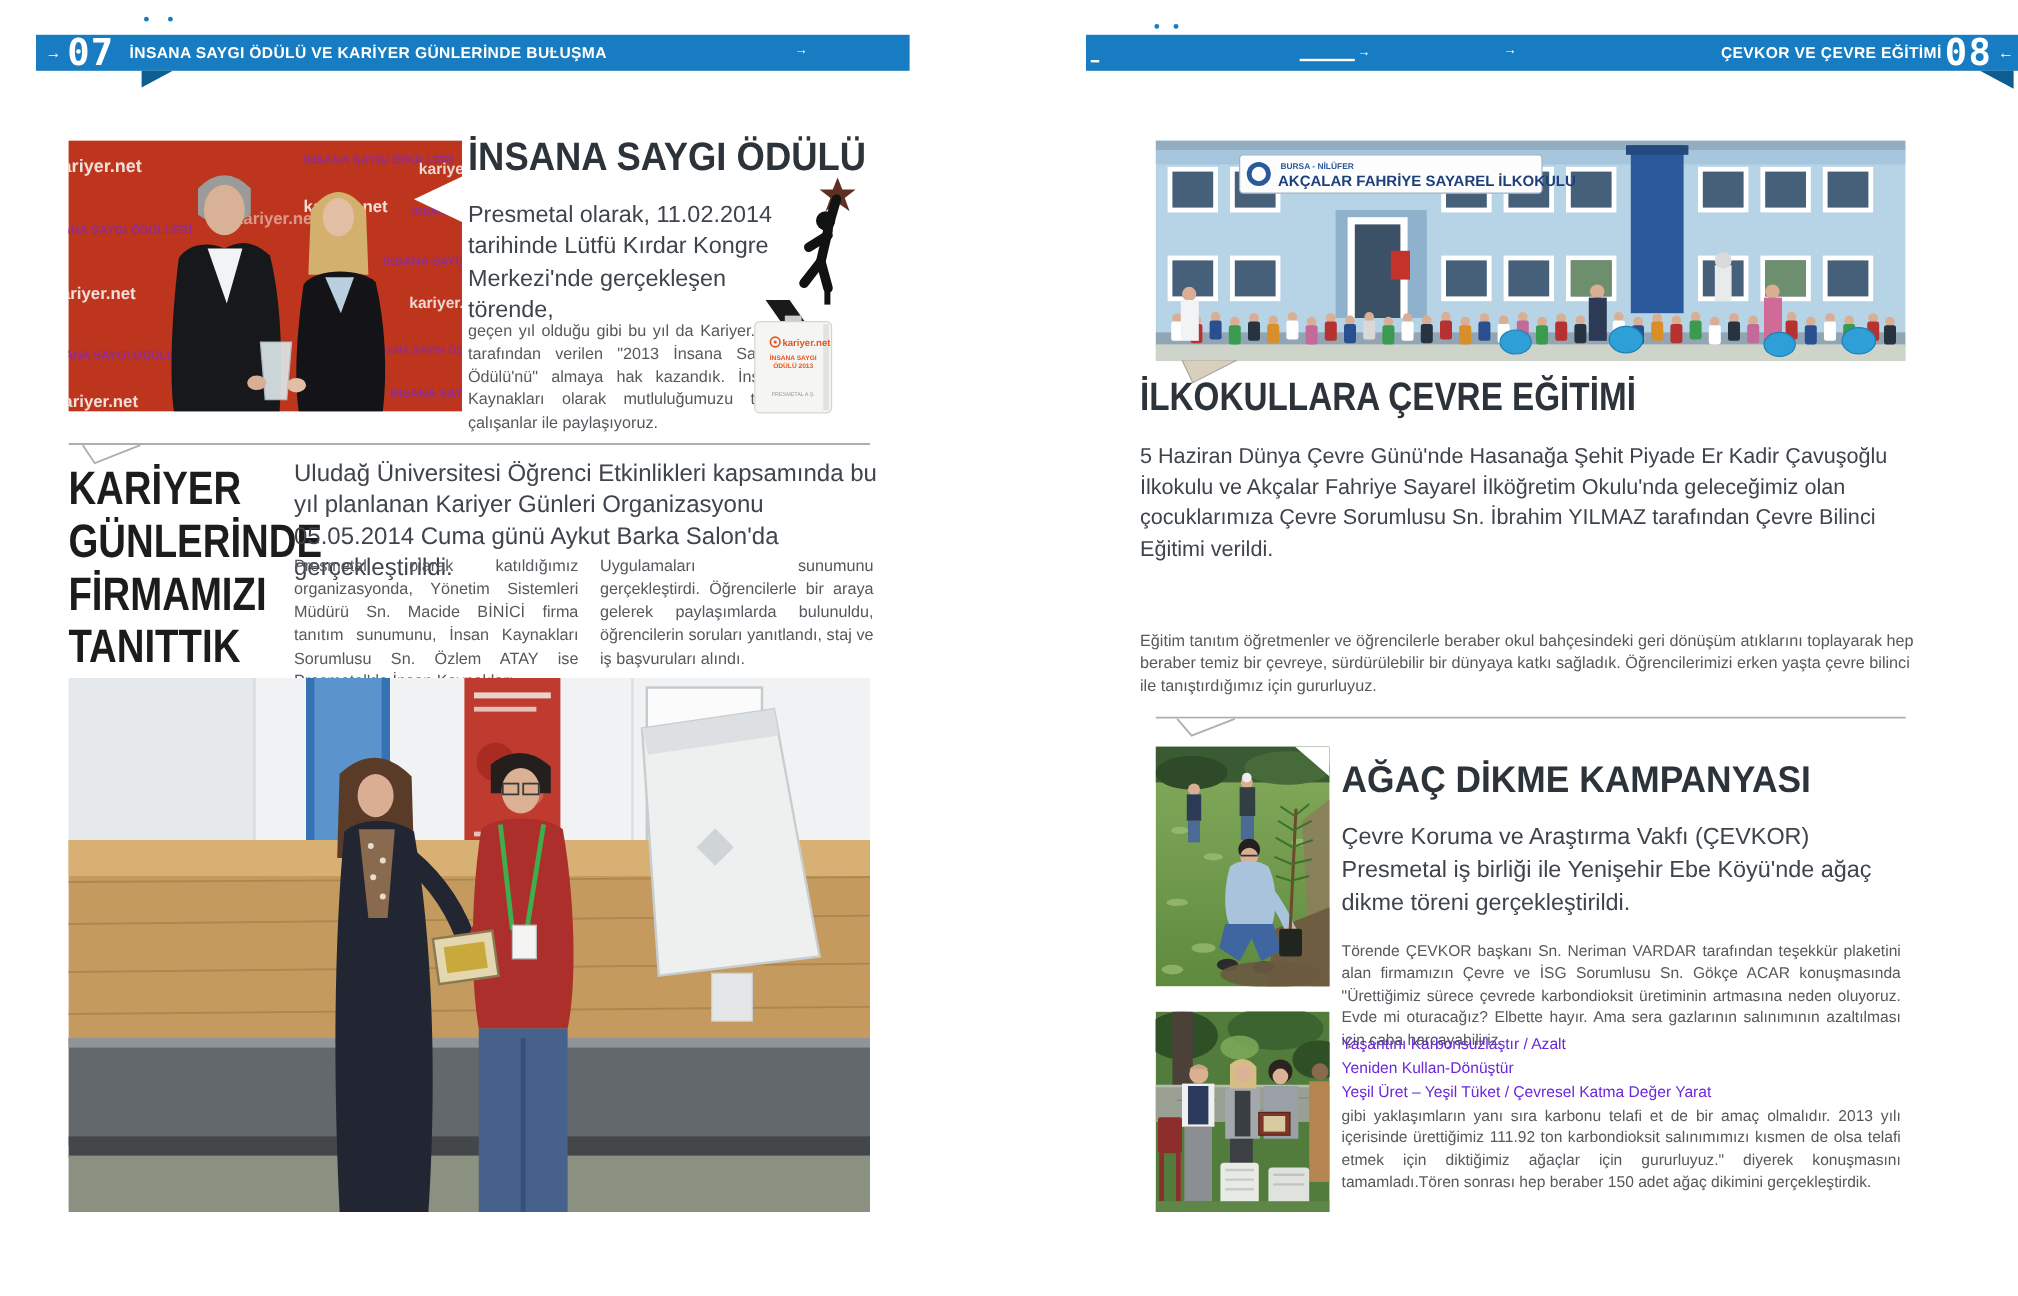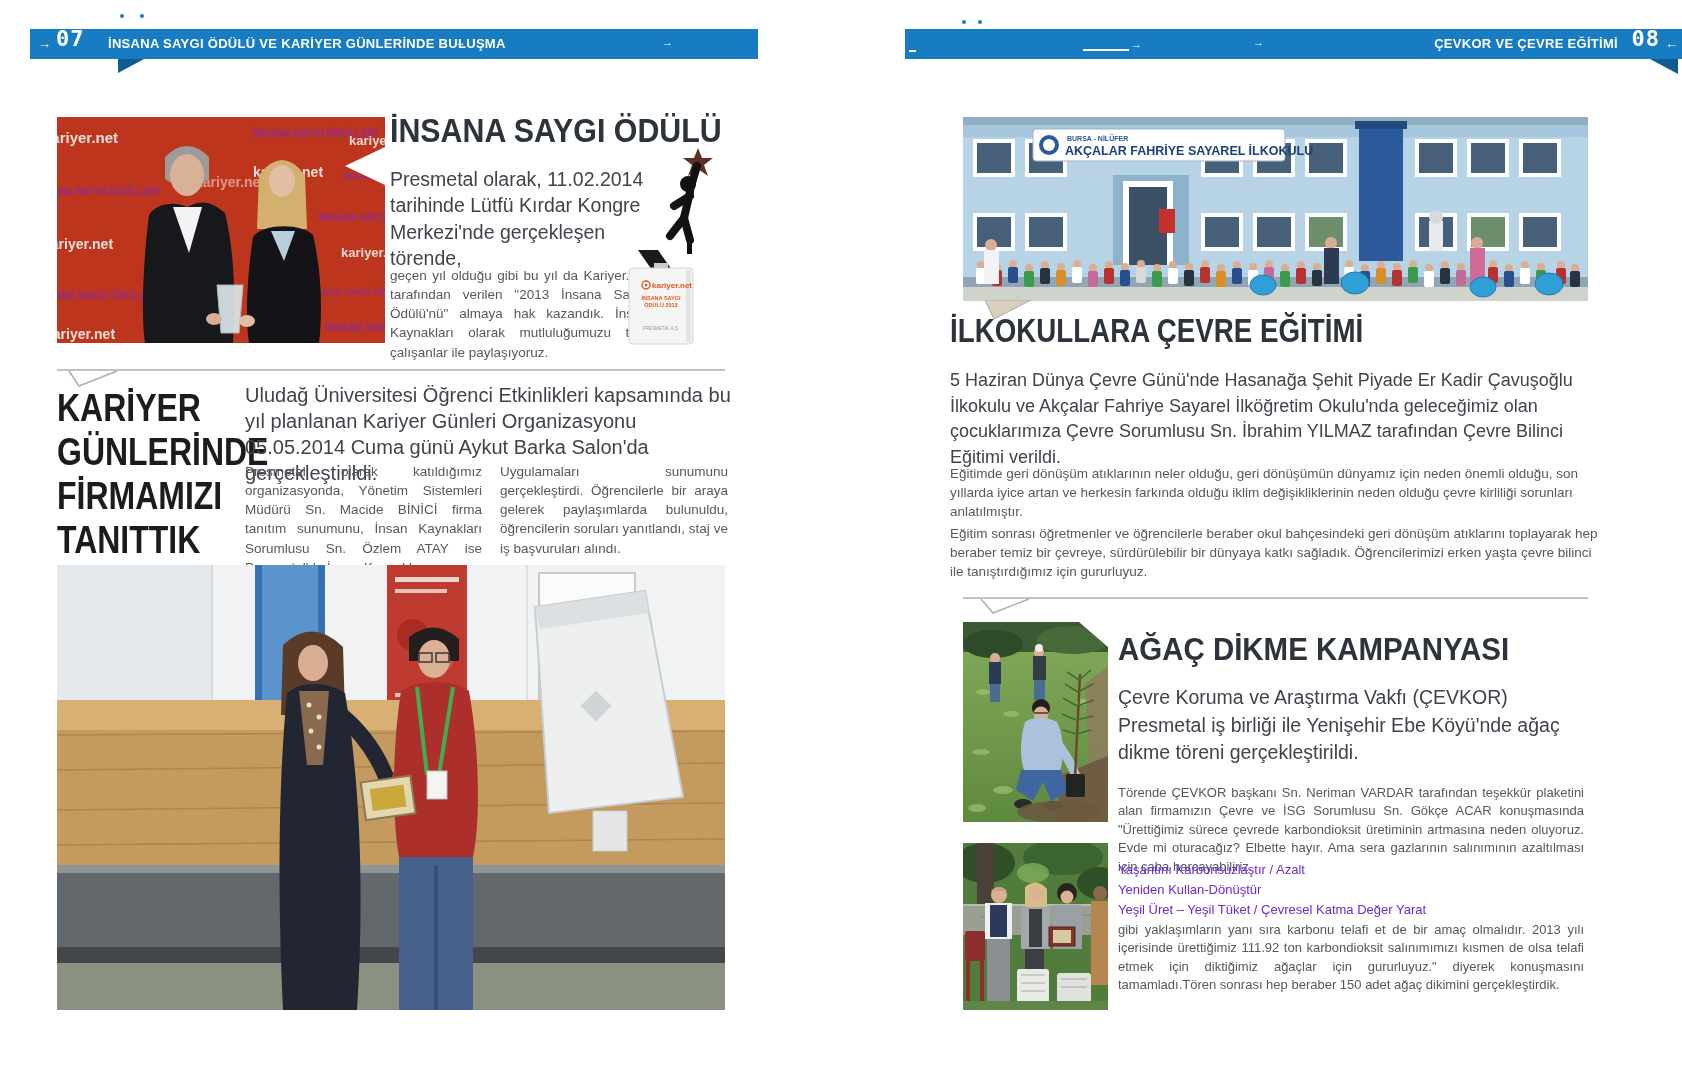--- a/index.html
+++ b/index.html
@@ -4,21 +4,21 @@
 <style>
   html,body{margin:0;padding:0;background:#ffffff;}
   #canvas{position:relative;width:1682px;height:1080px;background:#ffffff;overflow:hidden;
           font-family:"Liberation Sans", sans-serif;}
   .abs{position:absolute;}
   
   .hdr{position:absolute;top:29px;height:30px;background:#177cc1;}
   .hdr-inner{position:relative;width:100%;height:100%;}
   .hdr-title{position:absolute;top:7px;color:#ffffff;font-size:13px;font-weight:bold;
              letter-spacing:.3px;white-space:nowrap;text-align:right;}
-  .stencil{position:absolute;top:-3px;color:#ffffff;font-size:22px;font-weight:700;
+  .stencil{position:absolute;top:-3px;color:#ffffff;font-size:31px;font-weight:700;
            font-family:"DejaVu Sans Mono", monospace;letter-spacing:1px;}
   .hdr-arrow{position:absolute;color:#ffffff;font-size:13px;top:7px;}
   .dot{position:absolute;width:4px;height:4px;border-radius:50%;background:#177cc1;}
   .fold{position:absolute;width:0;height:0;border-style:solid;}
   .dash{position:absolute;background:#ffffff;}
   
   .display{font-weight:600;color:#2c333b;white-space:nowrap;transform-origin:left top;}
   .big-head{font-weight:700;color:#1c1c1a;transform-origin:left top;}
   .intro{color:#3e444b;}
   .small-txt{color:#55585c;font-size:13.5px;line-height:1.42;text-align:justify;}
@@ -354,22 +354,21 @@
   </svg>
 
   <svg class="photo" style="left:985px;top:300px;" width="52" height="22" viewBox="0 0 52 22">
     <polygon points="0,0 46,0 9,19" fill="#d8cfbc" stroke="#a8a8a8" stroke-width="1"></polygon>
   </svg>
 
   <div class="abs display" style="left:950px;top:312px;font-size:33px;transform:scaleX(0.84);">İLKOKULLARA ÇEVRE EĞİTİMİ</div>
 
   <div class="abs intro" style="left:950px;top:368px;width:648px;font-size:18px;line-height:1.42;">5 Haziran Dünya Çevre Günü'nde Hasanağa Şehit Piyade Er Kadir Çavuşoğlu  İlkokulu ve Akçalar Fahriye Sayarel İlköğretim Okulu'nda geleceğimiz olan çocuklarımıza Çevre Sorumlusu Sn. İbrahim YILMAZ tarafından Çevre Bilinci Eğitimi verildi.</div>
 
-  <div class="abs small-txt" style="left:950px;top:464px;width:648px;text-align:left;">Eğitimde  geri dönüşüm atıklarının neler olduğu, geri dönüşümün dünyamız için neden önemli olduğu, son yıllarda iyice artan ve herkesin farkında olduğu  iklim değişikliklerinin neden olduğu çevre kirliliği sorunları anlatılmıştır.</div>
-  <div class="abs small-txt" style="left:950px;top:524px;width:648px;text-align:left;">Eğitim sonrası öğretmenler ve öğrencilerle beraber okul bahçesindeki geri dönüşüm atıklarını toplayarak hep beraber temiz bir çevreye, sürdürülebilir bir dünyaya katkı sağladık.  Öğrencilerimizi erken yaşta çevre bilinci ile tanıştırdığımız için gururluyuz.</div>
+  <div class="abs small-txt" style="left:950px;top:524px;width:648px;text-align:left;">Eğitim tanıtım öğretmenler ve öğrencilerle beraber okul bahçesindeki geri dönüşüm atıklarını toplayarak hep beraber temiz bir çevreye, sürdürülebilir bir dünyaya katkı sağladık.  Öğrencilerimizi erken yaşta çevre bilinci ile tanıştırdığımız için gururluyuz.</div>
 
   <svg class="photo" style="left:963px;top:596px;" width="627" height="22" viewBox="0 0 627 22">
     <line x1="0" y1="2" x2="625" y2="2" stroke="#aeaeae" stroke-width="1.5"></line>
     <path d="M18,3 L30,17 L66,3" fill="#ffffff" stroke="#aeaeae" stroke-width="1.5"></path>
   </svg>
 
   <svg class="photo" style="left:963px;top:622px;" width="145" height="200" viewBox="0 0 145 200">
     <defs>
       <linearGradient id="grass" x1="0" y1="0" x2="0" y2="1">
         <stop offset="0" stop-color="#85ab5c"></stop>

